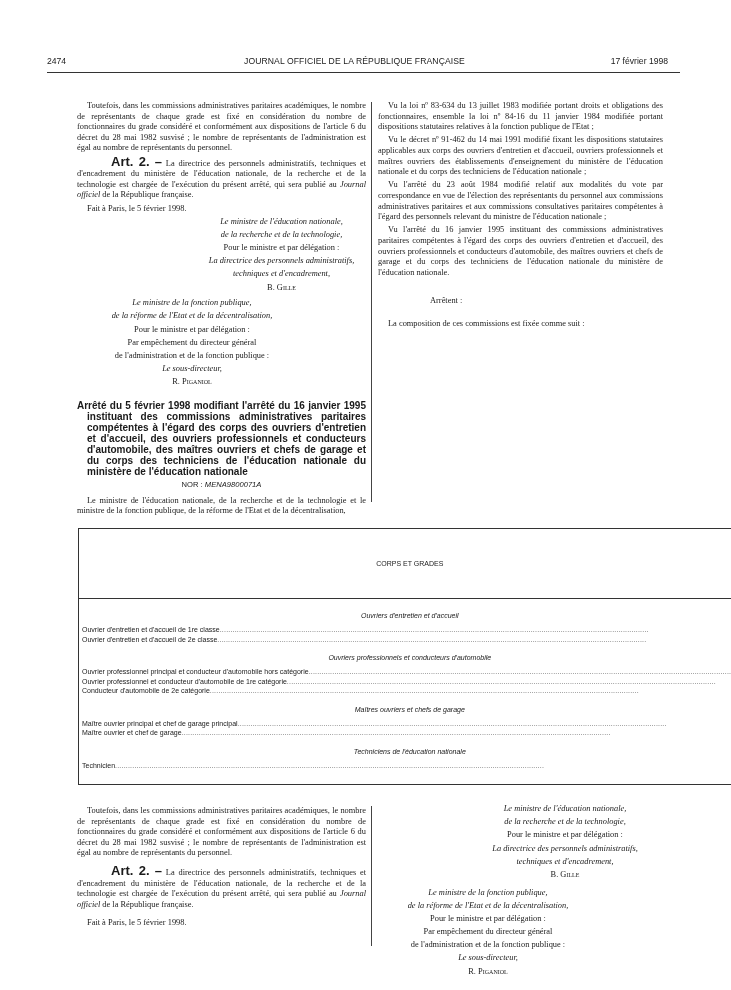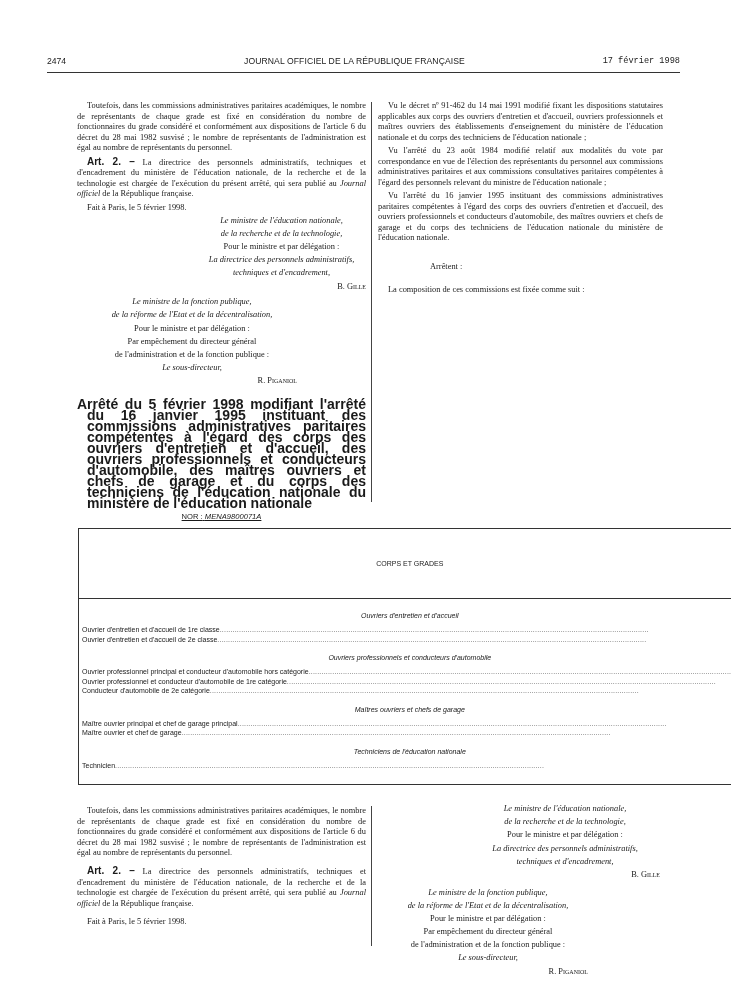--- a/index.html
+++ b/index.html
@@ -1,36 +1,36 @@
 <!DOCTYPE html>
 <html><head>
 <meta charset="utf-8">
 <style>
   html, body { margin: 0; padding: 0; background: #fff; }
   body { width: 731px; height: 990px; position: relative; overflow: hidden; color: #1a1a1a; font-family: "Liberation Serif", serif; }
   .hdr { position: absolute; top: 56px; left: 47px; width: 633px; height: 14px; font-family: "Liberation Sans", sans-serif; font-size: 8.6px; text-align: right; }
   .hdr .pg { position: absolute; left: 0; top: 0; }
   .hdr .ttl { position: absolute; left: 197px; top: 0; letter-spacing: 0.1px; }
-  .hdr .dt { position: absolute; right: 0; top: 0; font-family: Liberation Mono, monospace; }
+  .hdr .dt { position: absolute; right: 12px; top: 0; }
   .rule { position: absolute; top: 72px; left: 47px; width: 633px; height: 0; border-top: 1.3px solid #333; }
 
   .col { position: absolute; font-size: 8.4px; line-height: 10.6px; text-align: justify; }
   .col p { margin: 0 0 2.6px 0; text-indent: 10px; }
   .colL { left: 77px; top: 101px; width: 289px; }
   .colR { left: 378px; top: 101px; width: 285px; }
   .vsep { position: absolute; left: 371px; top: 102px; width: 0; height: 400px; border-left: 1px solid #444; }
   .vsep2 { position: absolute; left: 371px; top: 806px; width: 0; height: 140px; border-left: 1px solid #444; }
 
-  .b { font-family: "Liberation Sans", sans-serif; font-weight: bold; font-size: 10px; }
+  .b { font-family: "Liberation Sans", sans-serif; font-weight: bold; font-size: 13px; margin-left: 24px; }
   .sig { text-align: center; margin: 0; line-height: 10.6px; }
   .it { font-style: italic; }
-  .sc { font-variant: small-caps; text-align: right; }
+  .sc { font-variant: small-caps; }
 
-  .arrete-title { font-family: "Liberation Sans", sans-serif; font-weight: bold; font-size: 14px; line-height: 11px; text-align: justify; margin: 12px 0 3px 0; padding-left: 10px; text-indent: -10px; }
-  .nor { font-family: "Liberation Sans", sans-serif; font-size: 7.6px; text-align: center; margin: 2px 0 5px 0; text-decoration: underline; }
+  .arrete-title { font-family: "Liberation Sans", sans-serif; font-weight: bold; font-size: 10px; line-height: 11px; text-align: justify; margin: 12px 0 3px 0; padding-left: 10px; text-indent: -10px; }
+  .nor { font-family: "Liberation Sans", sans-serif; font-size: 7.6px; text-align: center; margin: 2px 0 5px 0; }
   .nor .v { font-style: italic; }
 
   table.rep { position: absolute; left: 78px; top: 528px; width: 585px; border-collapse: collapse; font-family: "Liberation Sans", sans-serif; font-size: 7px; color: #1a1a1a; }
   table.rep th, table.rep td { border: 1px solid #333; padding: 0; }
   table.rep th { font-weight: normal; text-align: center; }
   table.rep td.body { border-top: 1px solid #333; vertical-align: top; }
   .grades { padding: 10px 3px 6px 3px; }
   .grp-title { text-align: center; font-style: italic; margin: 2px 0 4px 0; line-height: 10px; }
   .grade { display: flex; line-height: 9.5px; white-space: nowrap; overflow: hidden; }
   .grade .lbl { flex: 0 0 auto; }
@@ -68,23 +68,25 @@
     <p class="sig it">de la réforme de l'Etat et de la décentralisation,</p>
     <p class="sig">Pour le ministre et par délégation :</p>
     <p class="sig">Par empêchement du directeur général</p>
     <p class="sig">de l'administration et de la fonction publique :</p>
     <p class="sig it">Le sous-directeur,</p>
     <p class="sig sc">R. Piganiol</p>
   </div>
 
   <div class="arrete-title">Arrêté du 5 février 1998 modifiant l'arrêté du 16 janvier 1995 instituant des commissions administratives paritaires compétentes à l'égard des corps des ouvriers d'entretien et d'accueil, des ouvriers professionnels et conducteurs d'automobile, des maîtres ouvriers et chefs de garage et du corps des techniciens de l'éducation nationale du ministère de l'éducation nationale</div>
   <div class="nor"><span>NOR :</span> <span class="v">MENA9800071A</span></div>
+  <p>Le ministre de l'éducation nationale, de la recherche et de la technologie et le ministre de la fonction publique, de la réforme de l'Etat et de la décentralisation,</p>
 </div>
 
 <div class="col colR">
+  <p>Vu la loi nº 83-634 du 13 juillet 1983 modifiée portant droits et obligations des fonctionnaires, ensemble la loi nº 84-16 du 11 janvier 1984 modifiée portant dispositions statutaires relatives à la fonction publique de l'Etat ;</p>
   <p>Vu le décret nº 91-462 du 14 mai 1991 modifié fixant les dispositions statutaires applicables aux corps des ouvriers d'entretien et d'accueil, ouvriers professionnels et maîtres ouvriers des établissements d'enseignement du ministère de l'éducation nationale et du corps des techniciens de l'éducation nationale ;</p>
   <p>Vu l'arrêté du 23 août 1984 modifié relatif aux modalités du vote par correspondance en vue de l'élection des représentants du personnel aux commissions administratives paritaires et aux commissions consultatives paritaires compétentes à l'égard des personnels relevant du ministre de l'éducation nationale ;</p>
   <p>Vu l'arrêté du 16 janvier 1995 instituant des commissions administratives paritaires compétentes à l'égard des corps des ouvriers d'entretien et d'accueil, des ouvriers professionnels et conducteurs d'automobile, des maîtres ouvriers et chefs de garage et du corps des techniciens de l'éducation nationale du ministère de l'éducation nationale.</p>
   <p style="text-indent:0; margin:18px 0 12px 52px;">Arrêtent :</p>
   <p>La composition de ces commissions est fixée comme suit :</p>
 </div>
 
 <table class="rep">
   <colgroup>
     <col style="width:317px">

